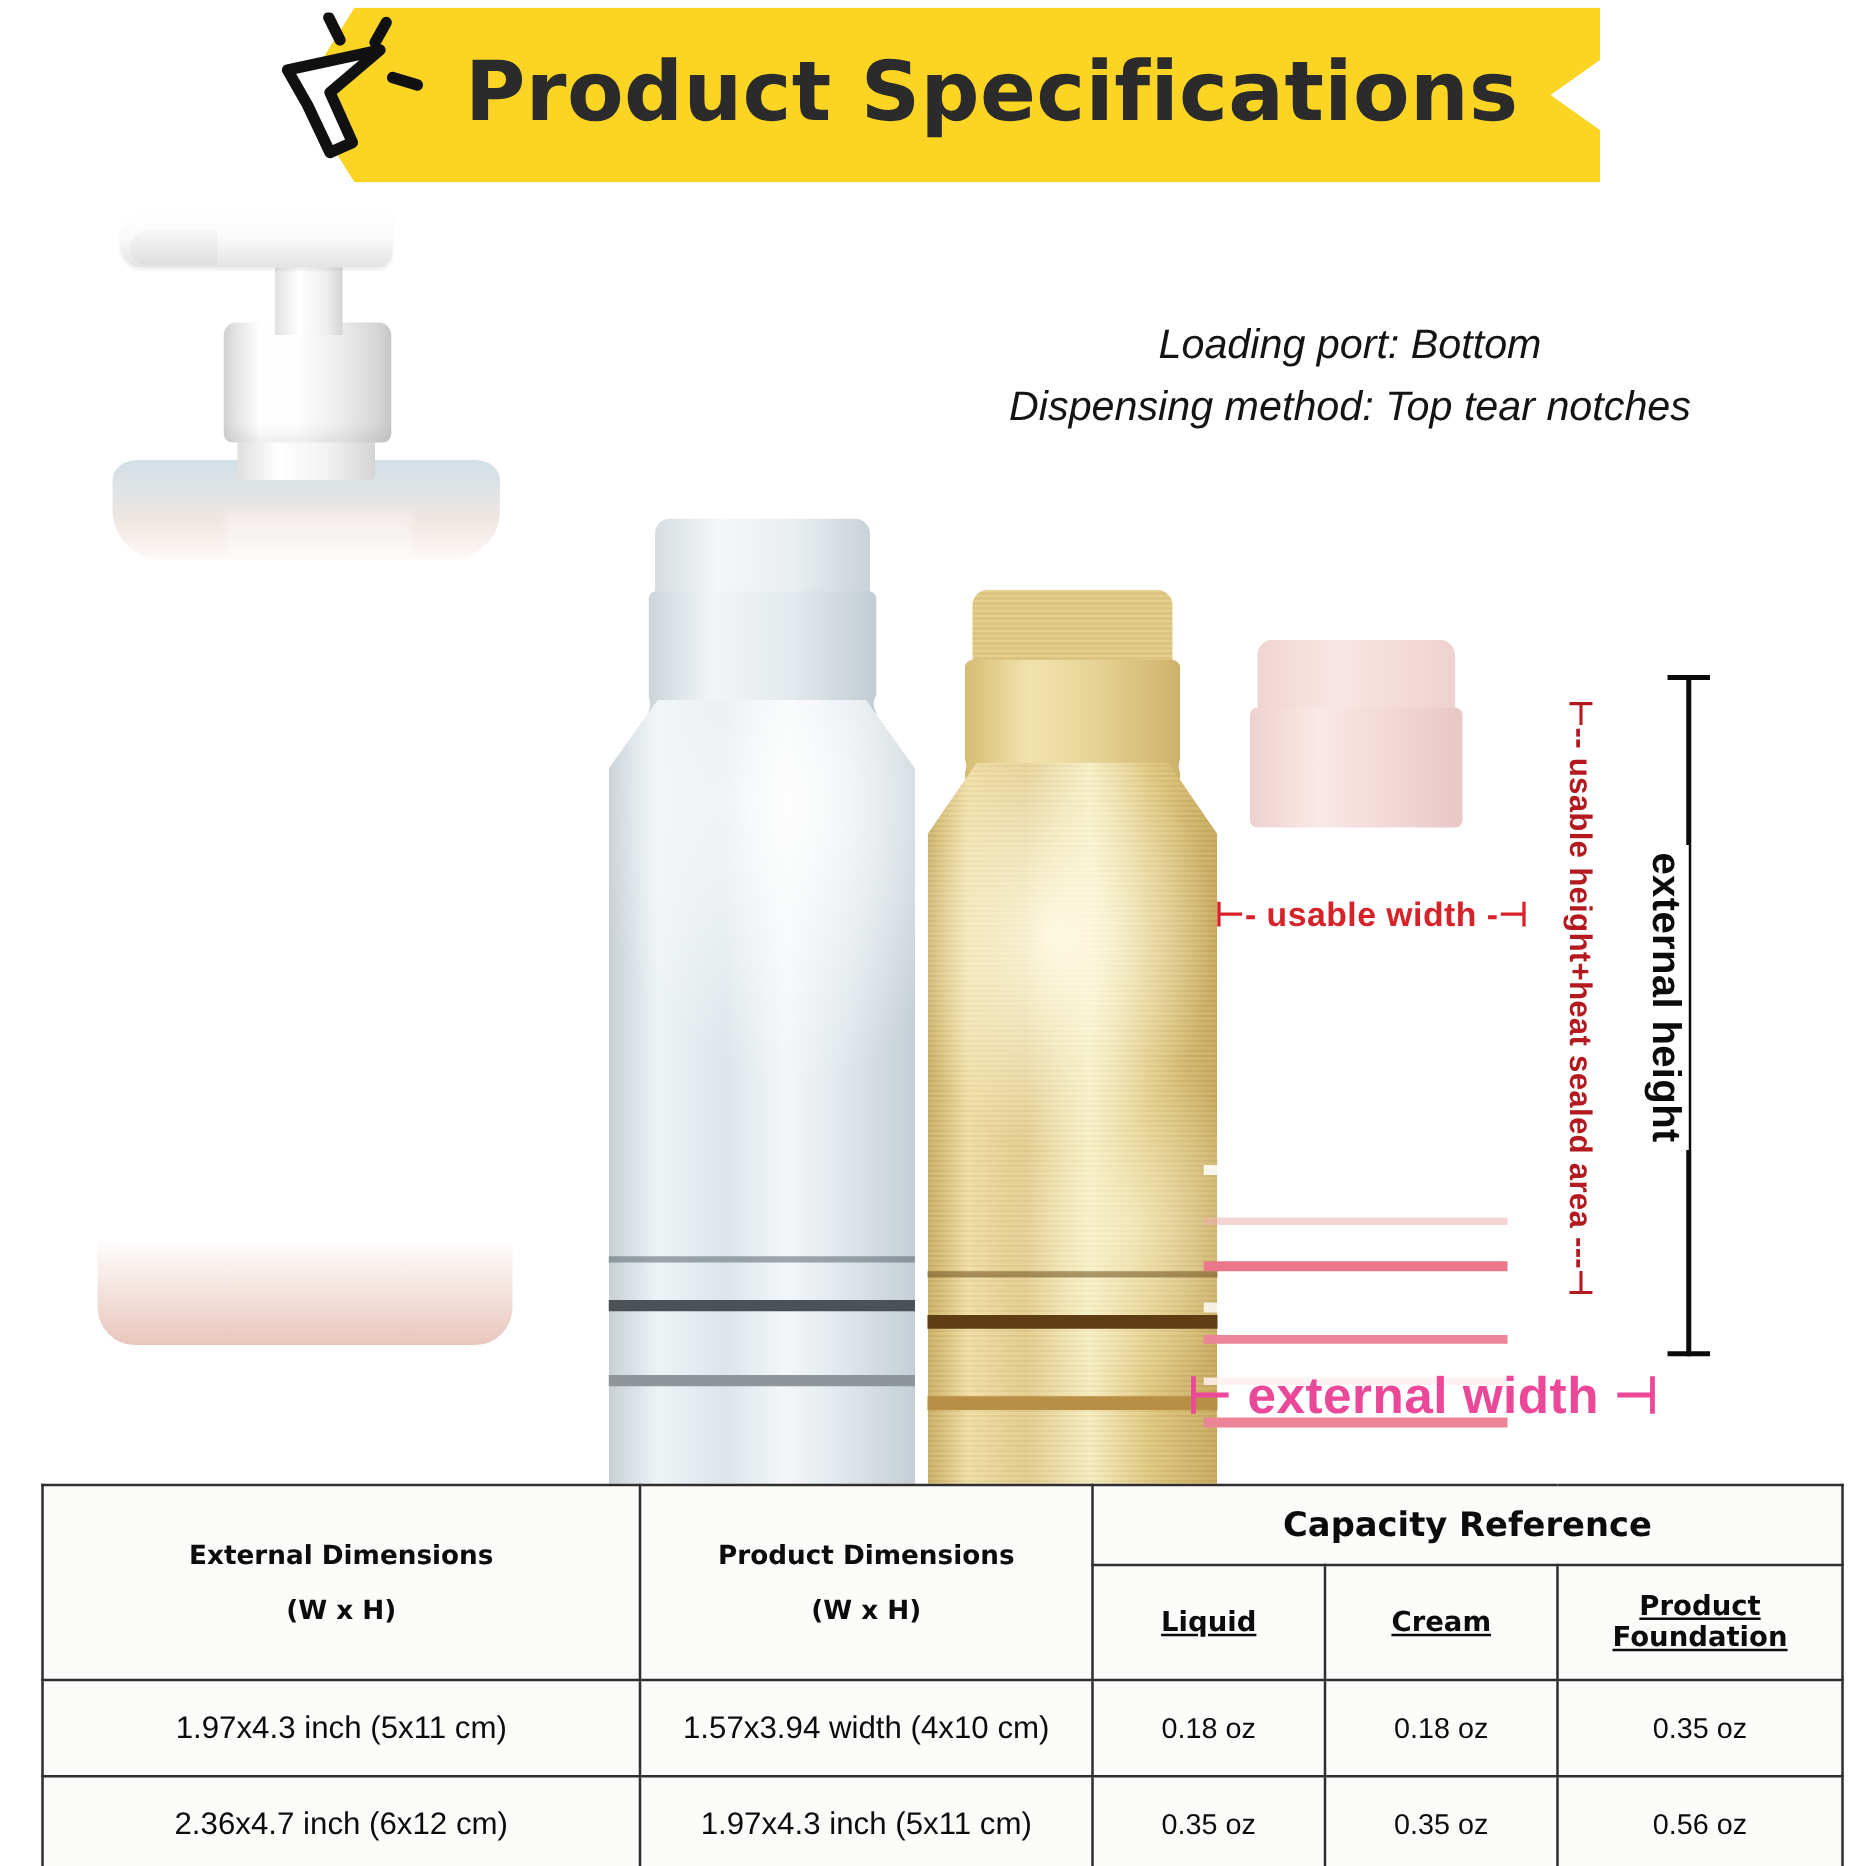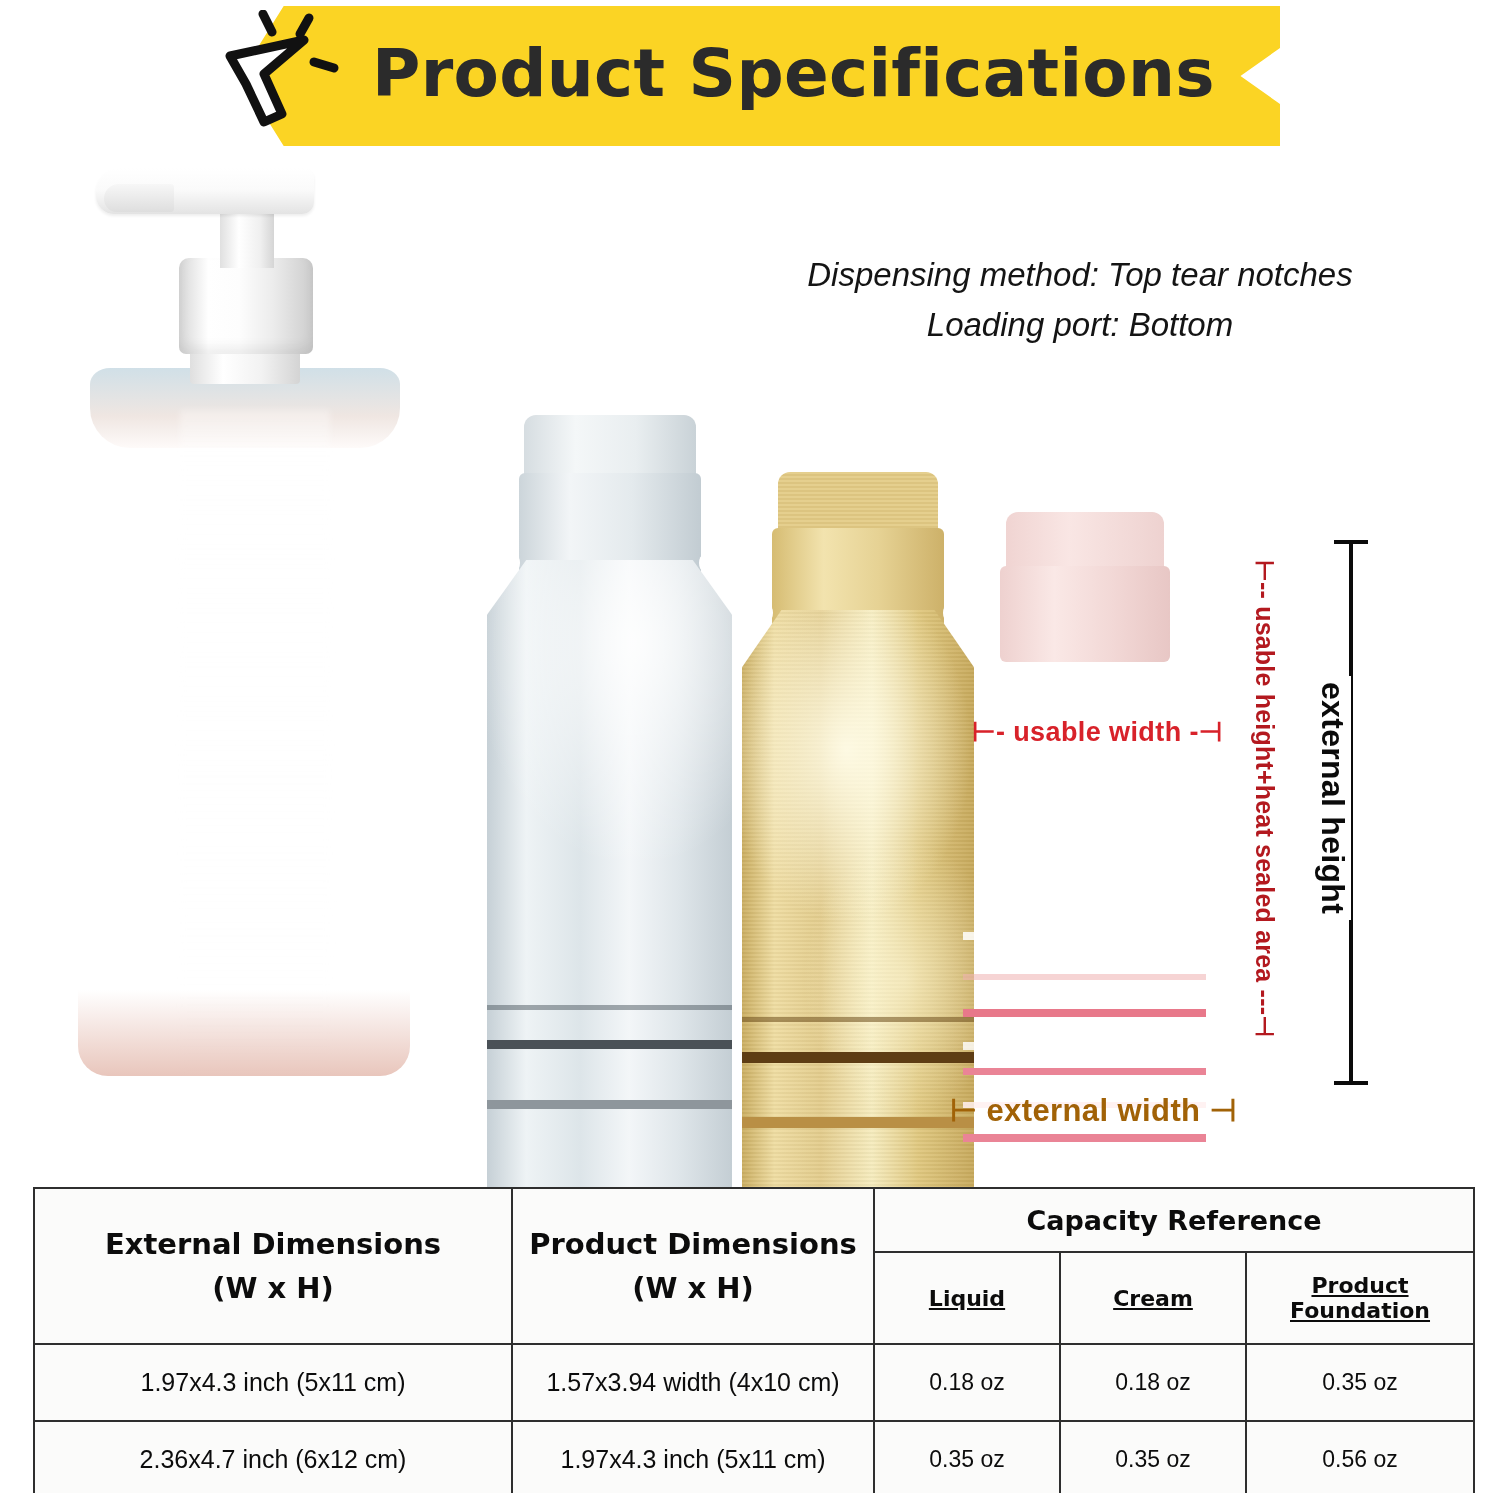--- a/index.html
+++ b/index.html
@@ -265,22 +265,22 @@
     white-space: nowrap;
     letter-spacing: 0.4px;
   }
 
   
   #external-width-label {
     position: absolute;
     left: 950px; top: 1092px;
     font-family: "Liberation Sans", sans-serif;
     font-weight: bold;
-    font-size: 31px;
-    color: #a16207;
+    font-size: 41px;
+    color: #ec4899;
     white-space: nowrap;
     letter-spacing: 0.4px;
   }
 
   
   #usable-height-label {
     position: absolute;
     left: 1245px; top: 560px;
     width: 540px;
     transform-origin: 0 0;
@@ -337,21 +337,21 @@
   #spec-table th, #spec-table td {
     border: 2px solid #2e2e2e;
     text-align: center;
     vertical-align: middle;
     color: #0c0c0c;
   }
   #spec-table th {
     font-family: "DejaVu Sans", sans-serif;
     font-weight: bold;
   }
-  .th-main { font-size: 29px; line-height: 44px; height: 148px; }
+  .th-main { font-size: 21px; line-height: 44px; height: 148px; }
   .th-cap  { font-size: 27px; height: 60px; }
   .th-sub  { font-size: 22px; height: 88px; text-decoration: underline; }
   #spec-table td {
     font-family: "Liberation Sans", sans-serif;
     font-size: 25px;
     height: 73px;
   }
   #spec-table td.cap-cell { font-size: 23px; }
   .col-ext { width: 478px; }
   .col-use { width: 362px; }
@@ -419,22 +419,22 @@
     <div class="seal-line sl1"></div>
     <div class="seal-line sl2"></div>
     <div class="seal-line sl3"></div>
     <div class="seal-line sl4"></div>
     <div class="seal-line sl5"></div>
     <div class="seal-line sl6"></div>
     <div class="seal-line sl7"></div>
   </div>
 
   <div class="info-lines">
+    <div>Loading port: Bottom</div>
     <div>Dispensing method: Top tear notches</div>
-    <div>Loading port: Bottom</div>
   </div>
 
 </div>
 
 <div id="usable-width-label">⊢- usable width -⊣</div>
 <div id="external-width-label">⊢ external width ⊣</div>
 <div id="usable-height-label">⊢-- usable height+heat sealed area ---⊣</div>
 
 <div id="external-height-group">
   <div class="rule"></div>

